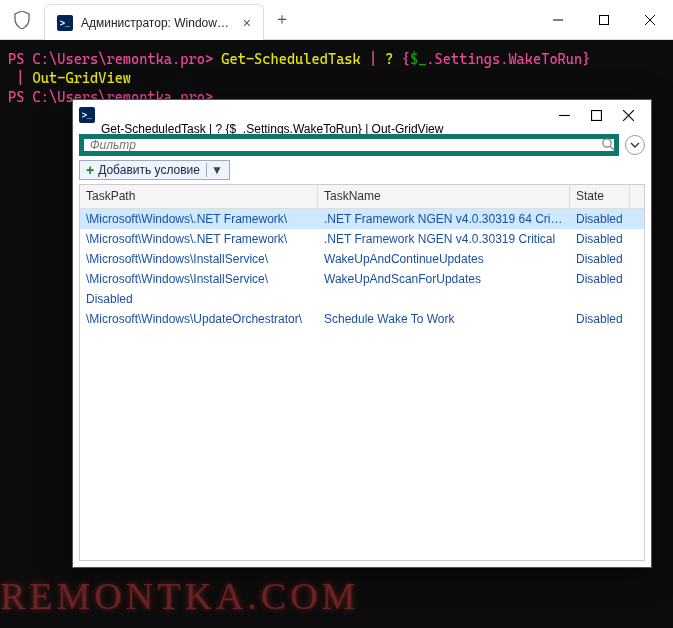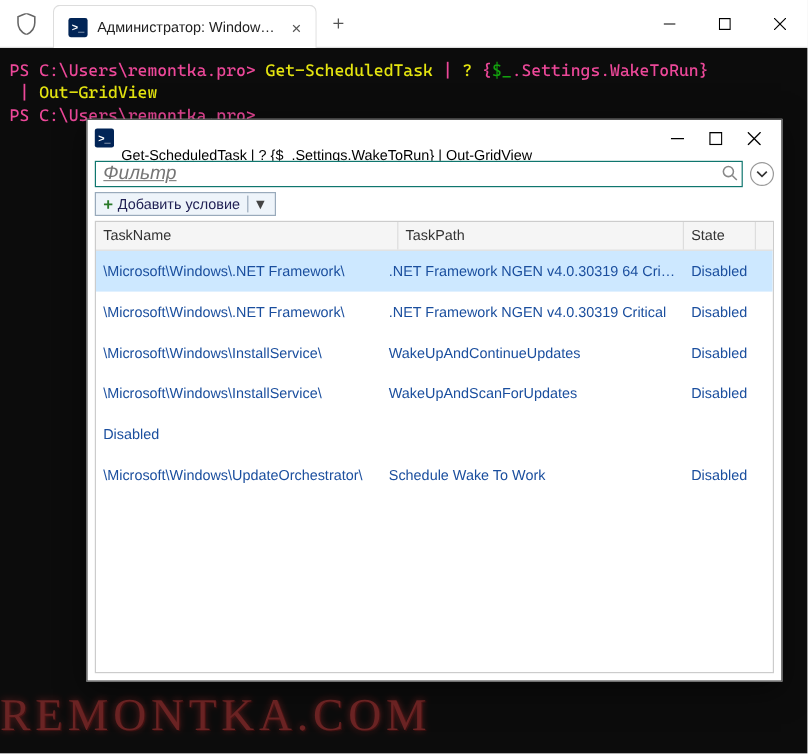--- a/index.html
+++ b/index.html
@@ -29,34 +29,34 @@
   .gw-titlebar { height:30px; display:flex; align-items:center; padding:0 6px; gap:6px; }
   .gw-titlebar .ps-badge { width:16px; height:16px; background:#012456; color:#fff; font-size:9px; font-weight:bold; display:flex; align-items:center; justify-content:center; border-radius:2px; }
   .gw-title { font-size:12px; color:#000; flex:0 0 auto;margin-top:28px; }
   .gw-spacer { flex:1; }
   .gw-btns { display:flex; gap:18px; align-items:center; padding-right:10px; }
   .gw-btn { width:14px; height:14px; display:flex; align-items:center; justify-content:center; cursor:pointer; }
   .gw-btn svg { width:11px; height:11px; }
 
   .gw-filterbar { display:flex; align-items:center; gap:6px; padding:4px 6px; }
   .gw-filter { flex:1; position:relative; }
-  .gw-filter input { width:100%; height:22px; border:1px solid #0f766e; padding:2px 24px 2px 6px; font-style:italic; color:#888; font-size:16px; outline:none;text-decoration:underline; }
+  .gw-filter input { width:100%; height:22px; border:5px solid #0f766e; padding:2px 24px 2px 6px; font-style:italic; color:#888; font-size:12px; outline:none; }
   .gw-filter .mag { position:absolute; right:4px; top:3px; color:#888; }
   .gw-caret { width:20px; height:20px; border:1px solid #999; border-radius:50%; display:flex; align-items:center; justify-content:center; cursor:pointer; }
 
   .gw-addbar { padding:0 6px 4px 6px; }
   .gw-add { display:inline-flex; align-items:center; gap:4px; border:1px solid #9ab; background:#eef4fa; padding:2px 6px; font-size:12px; color:#225; cursor:pointer; }
   .gw-add .plus { color:#2a7a2a; font-weight:bold; font-size:14px; line-height:1; }
   .gw-add .dd { border-left:1px solid #9ab; padding-left:4px; margin-left:2px; color:#444; }
 
   .gw-grid { flex:1; border:1px solid #ccc; margin:0 6px 6px 6px; overflow:hidden; display:flex; flex-direction:column; background:#fff; }
   .gw-head { display:flex; background:#f5f5f5; border-bottom:1px solid #ddd; height:24px; }
   .gw-head .col { border-right:1px solid #ddd; padding:4px 6px; font-size:12px; color:#333; }
   .gw-body { flex:1; overflow:auto; }
-  .gw-row { display:flex; height:34px; align-items:center; font-size:12px; }
+  .gw-row { display:flex; height:20px; align-items:center; font-size:12px; }
   .gw-row .cell { padding:3px 6px; color:#1a4e9e; white-space:nowrap; overflow:hidden; text-overflow:ellipsis; }
   .gw-row.selected { background:#cde8ff; }
   .c1 { width:238px; }
   .c2 { width:252px; }
   .c3 { width:60px; }
 
   
   .watermark { position:absolute; left:0; right:0; bottom:10px; text-align:left; font-family:'Times New Roman',serif; font-size:38px; letter-spacing:4px; color:#6b1b1b; text-shadow:0 0 6px rgba(200,40,40,.5), 1px 1px 0 #200; pointer-events:none; opacity:.92; mix-blend-mode: screen;}
 </style>
 </head>
@@ -144,22 +144,22 @@
   <div class="gw-addbar">
     <span class="gw-add">
       <span class="plus">+</span>
       <span>Добавить условие</span>
       <span class="dd">▼</span>
     </span>
   </div>
 
   <div class="gw-grid">
     <div class="gw-head">
+      <div class="col c1">TaskPath</div>
       <div class="col c2">TaskName</div>
-      <div class="col c1">TaskPath</div>
       <div class="col c3">State</div>
     </div>
     <div class="gw-body" id="gw-body">
         <div class="gw-row selected">
           <div class="cell c1">\Microsoft\Windows\.NET Framework\</div>
           <div class="cell c2">.NET Framework NGEN v4.0.30319 64 Critical</div>
           <div class="cell c3">Disabled</div>
         </div>
         <div class="gw-row">
           <div class="cell c1">\Microsoft\Windows\.NET Framework\</div>

